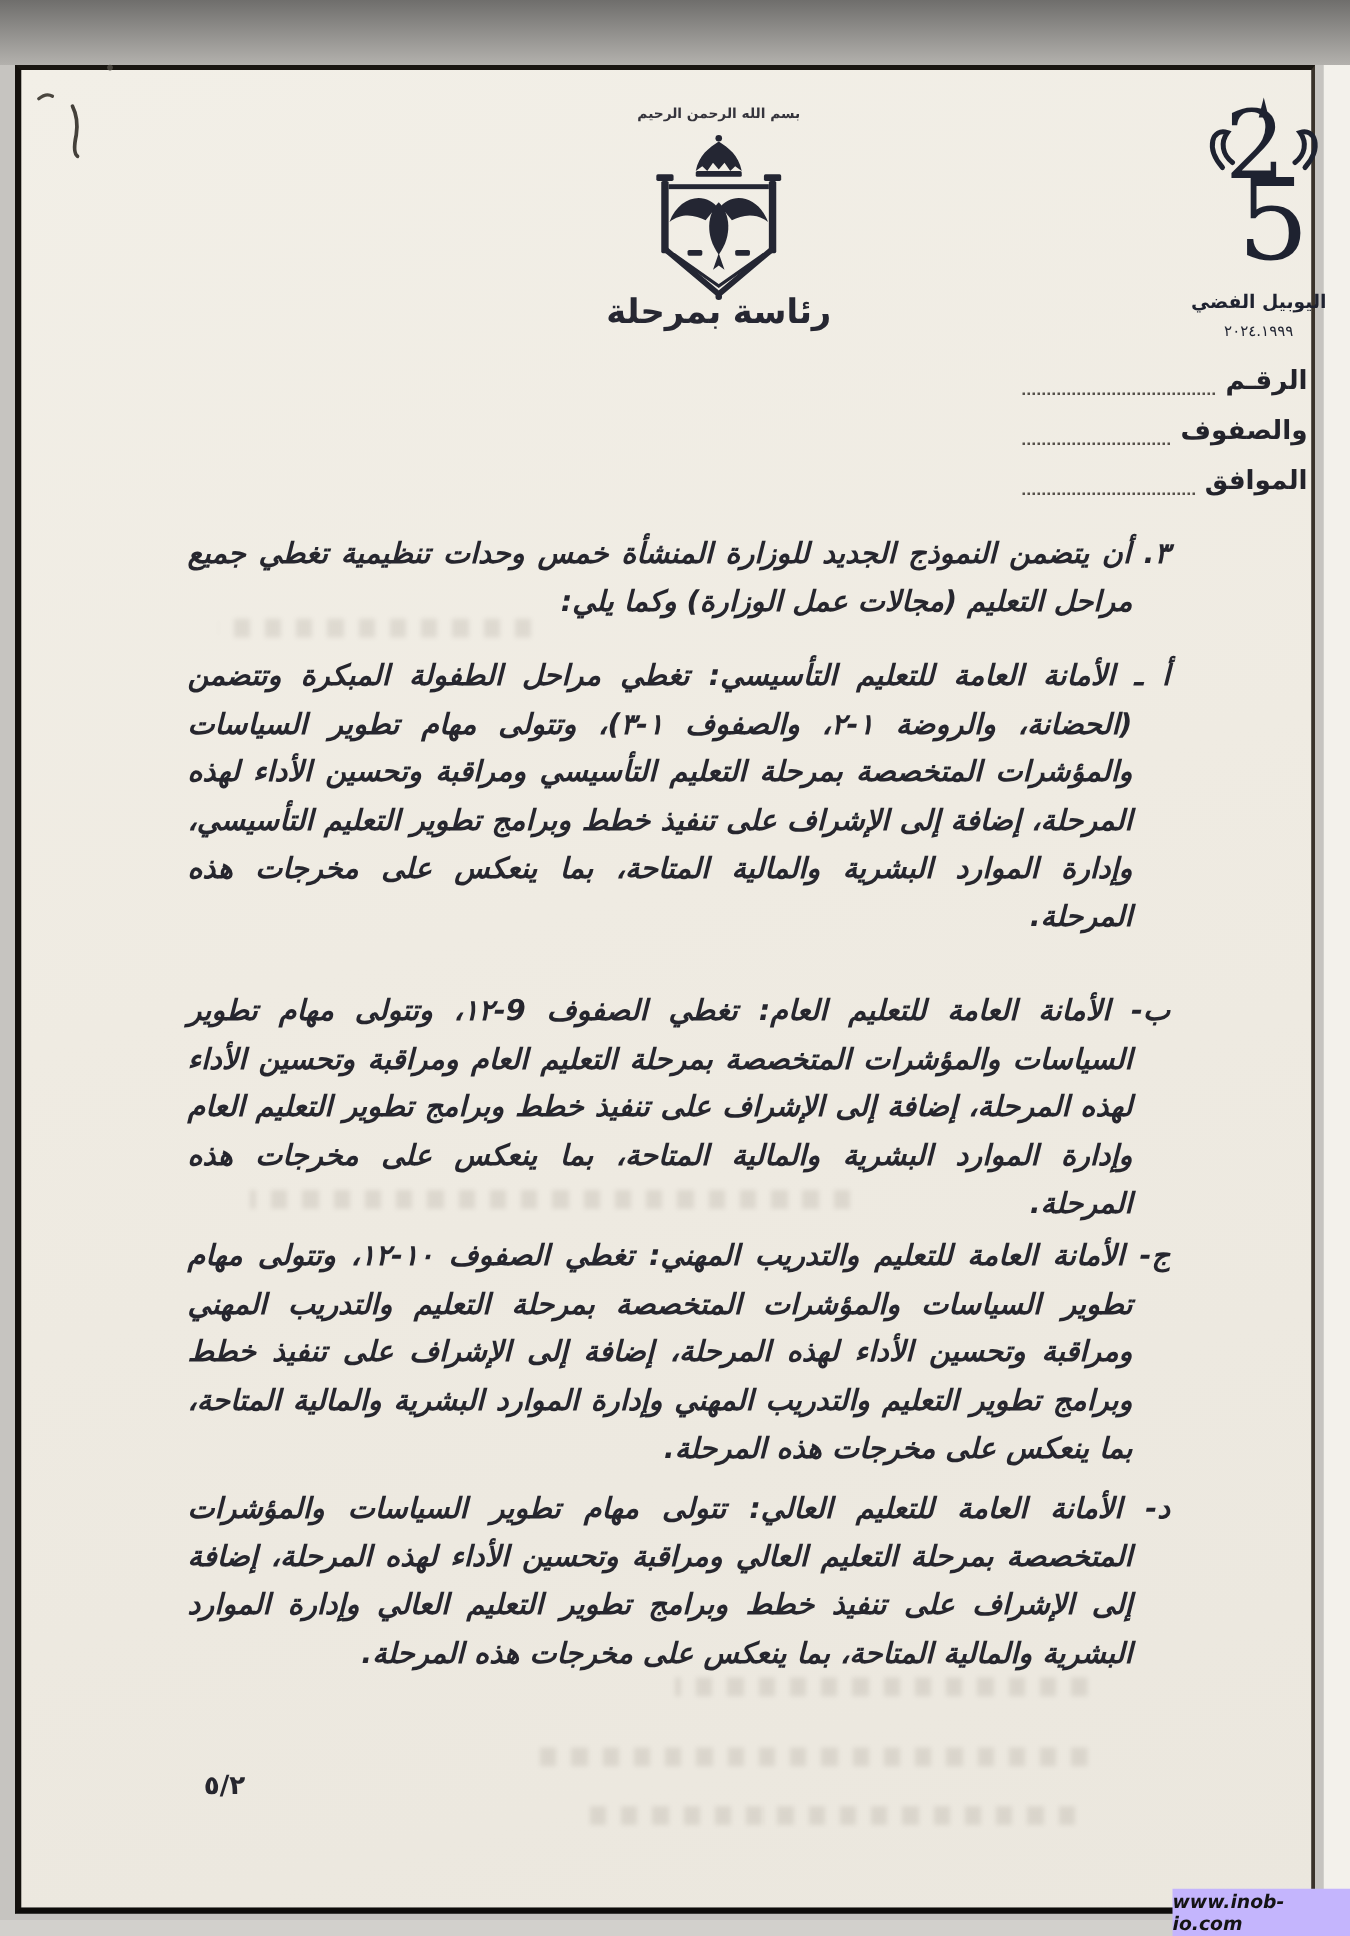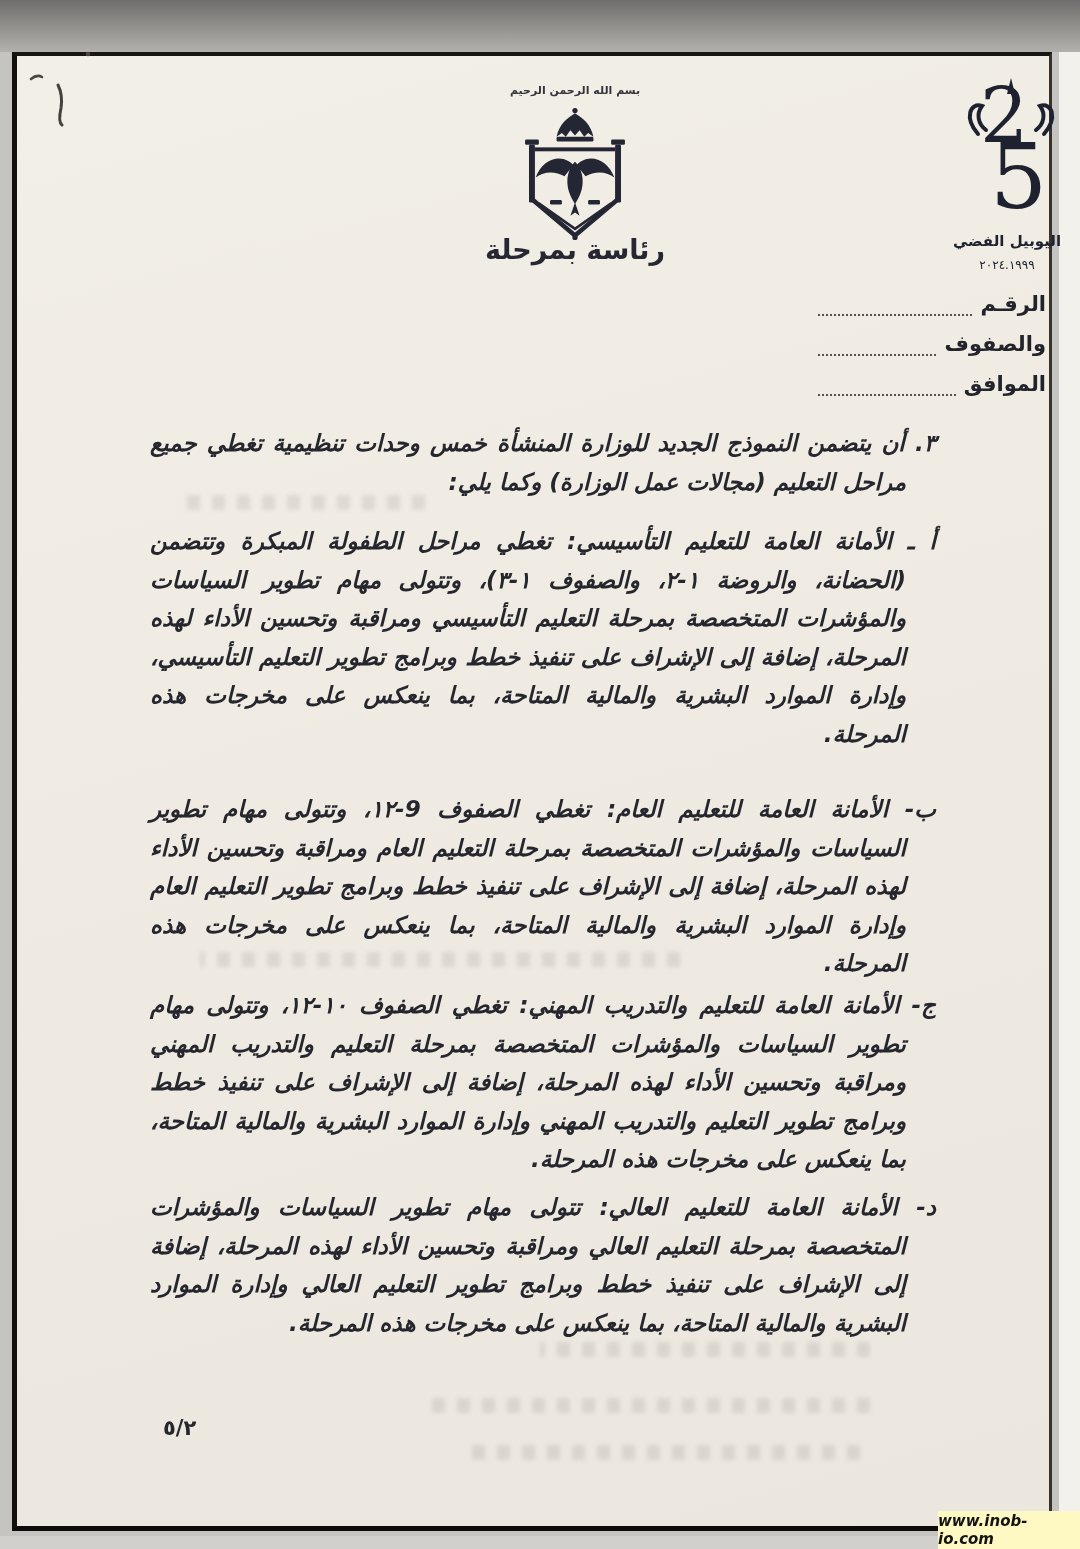--- a/index.html
+++ b/index.html
@@ -52,21 +52,21 @@
     font-size:23px;font-weight:700;color:#26262e;line-height:38.5px;margin:0;
     padding-right:30px;text-indent:-30px;box-sizing:border-box;font-style:italic;}
   .clause{top:424px;}
   .item-a{top:522px;}
   .item-b{top:790px;}
   .item-c{top:986px;}
   .item-d{top:1188px;}
   
   .page-num{position:absolute;left:163px;top:1376px;font-size:21px;font-weight:700;
     color:#26262e;direction:ltr;margin-top:40px;}
-  .watermark{position:absolute;left:938px;top:1511px;width:142px;height:38px;background:#fef9c3;
+  .watermark{position:absolute;left:938px;top:1511px;width:142px;height:38px;background:#c4b5fd;
     display:flex;align-items:center;justify-content:flex-end;padding-right:6px;box-sizing:border-box;}
   .watermark span{font-size:15px;font-weight:700;font-style:italic;color:#141414;
     font-family:"DejaVu Sans",sans-serif;}
   .pen-marks{position:absolute;left:18px;top:40px;}
 </style>
 </head>
 <body>
 
 <div class="top-band"></div>
 <div class="paper"></div>

